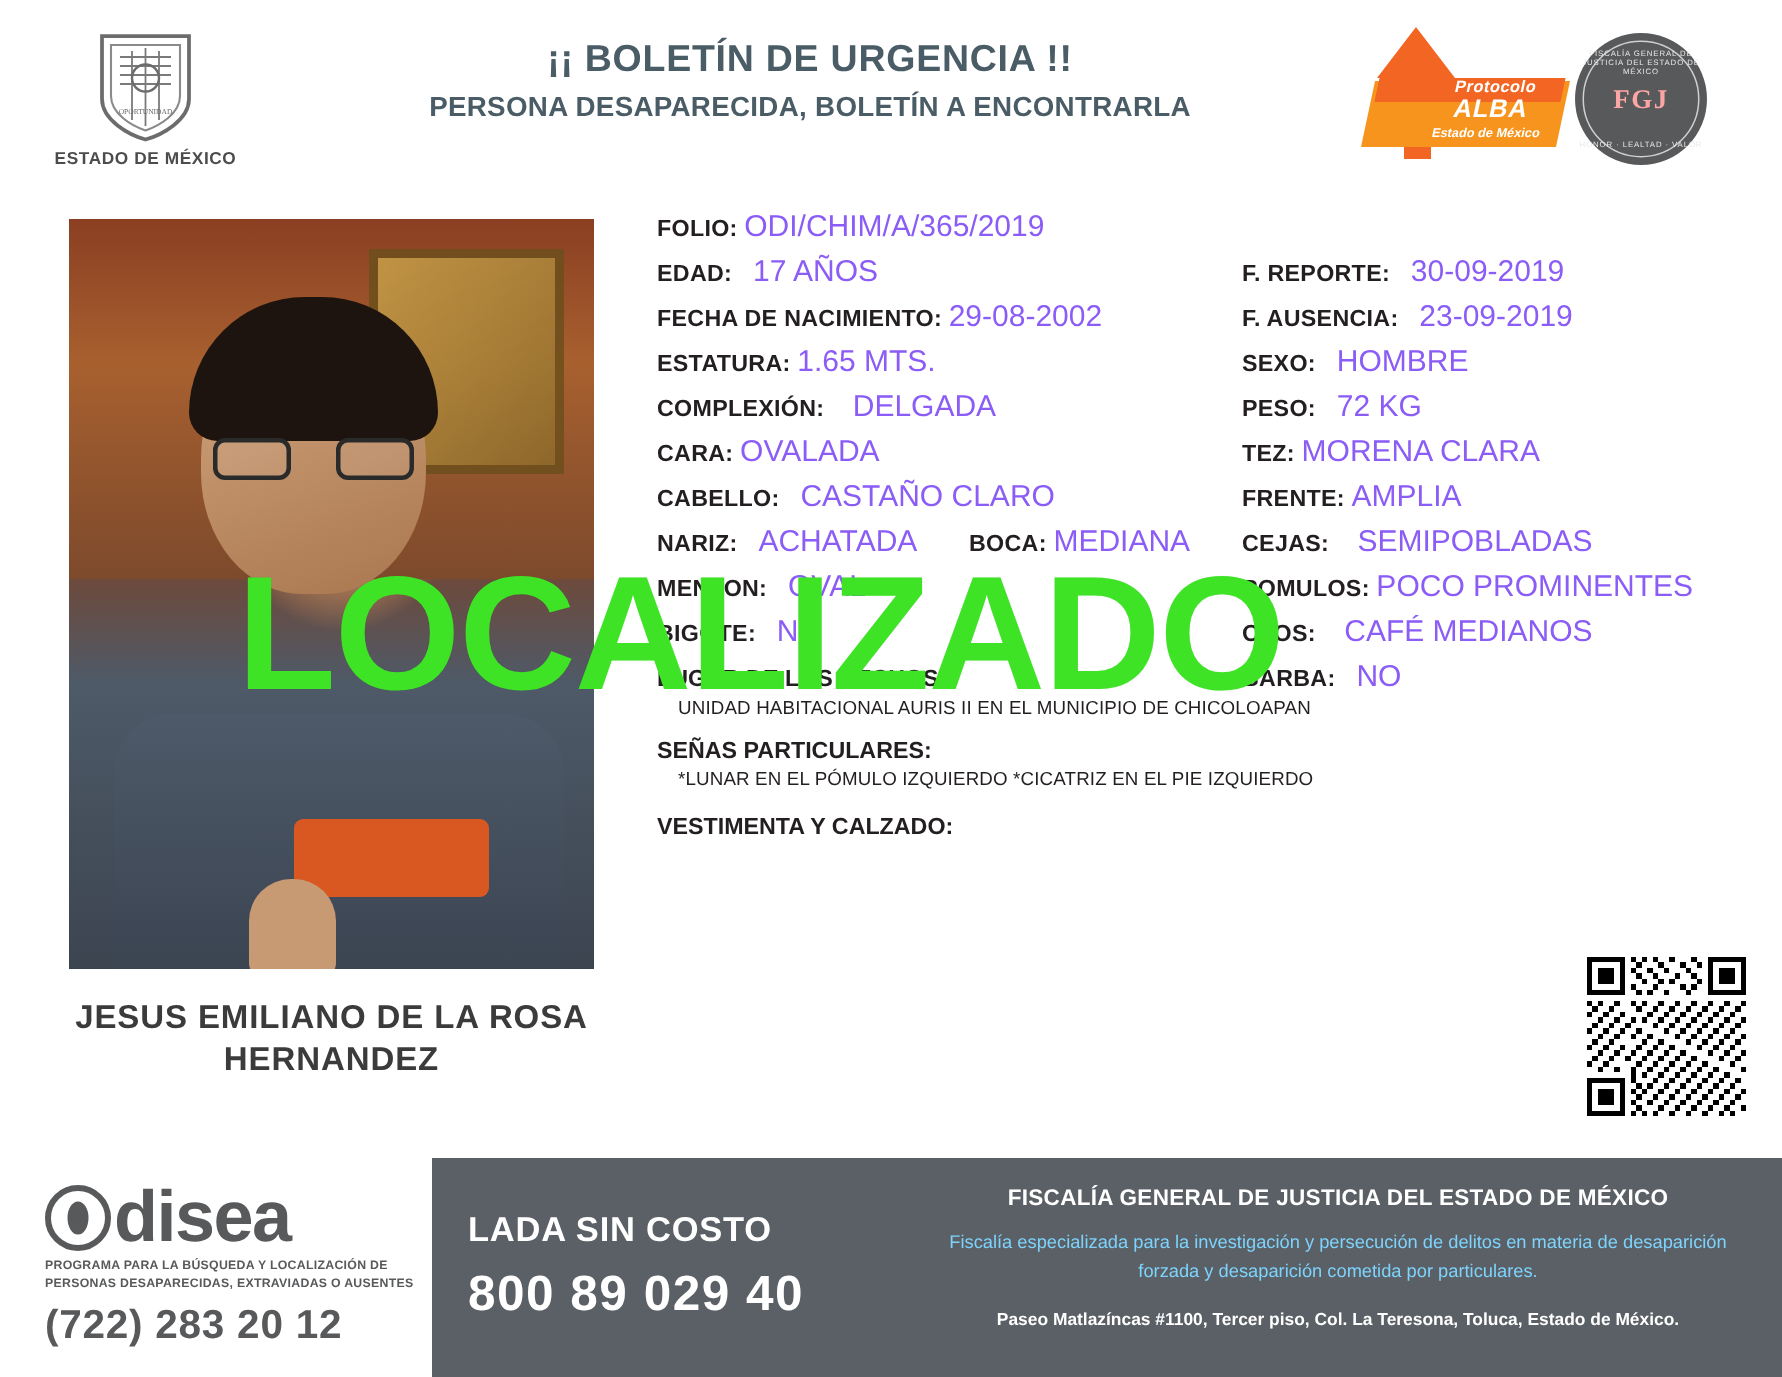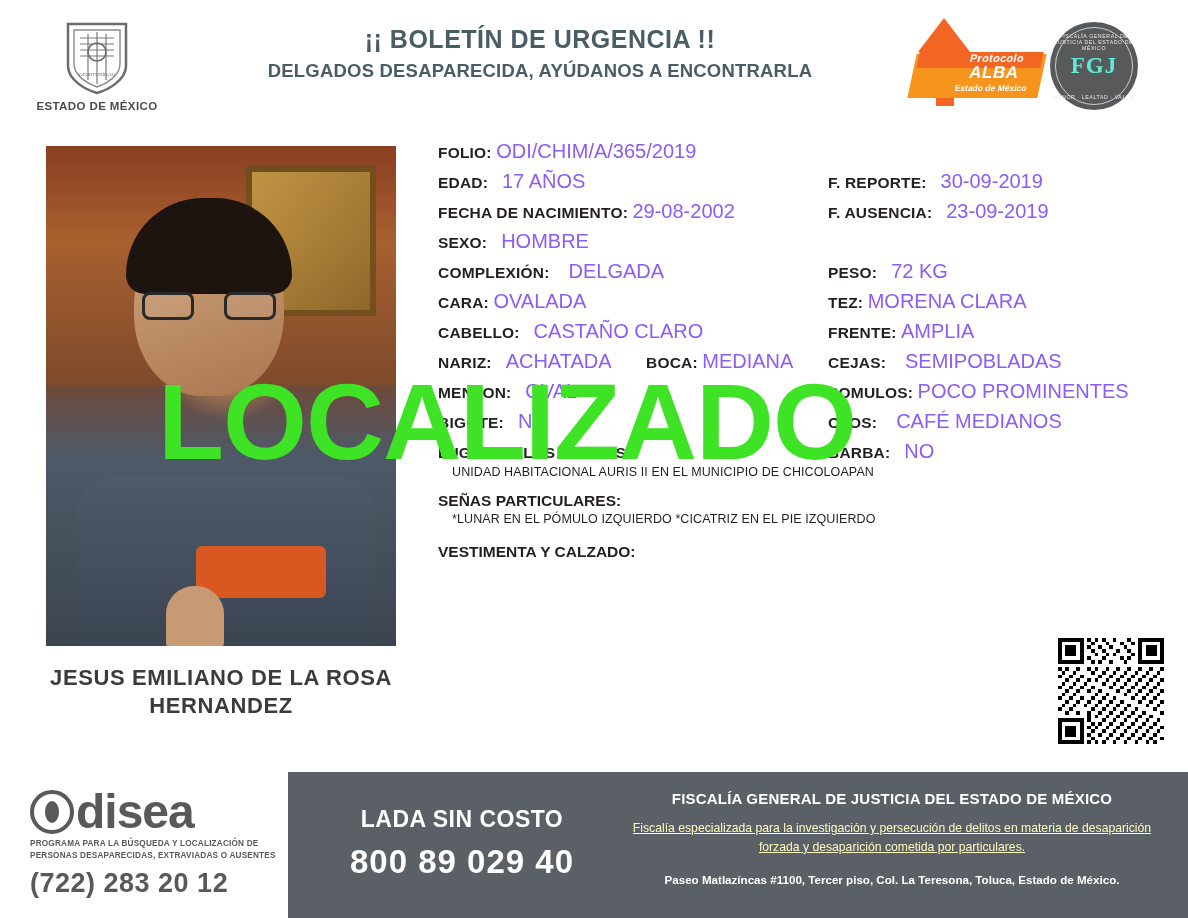--- a/index.html
+++ b/index.html
@@ -88,21 +88,21 @@
     width: 88px; height: 88px; border-radius: 50%;
     background: #58595b; position: relative;
     display: flex; align-items: center; justify-content: center;
     margin: 0 auto;
   }
   .fgj-circle:before {
     content:""; position:absolute; left:5px; top:5px; right:5px; bottom:5px;
     border: 1.5px solid #cfd0d1; border-radius: 50%;
   }
   .fgj-letters {
-    color: #5eead4; font-size: 23px; font-weight: bold; letter-spacing: 1px;
+    color: #fca5a5; font-size: 18px; font-weight: bold; letter-spacing: 1px;
     font-family: "Liberation Serif", serif;
   }
   .fgj-arc-top, .fgj-arc-bottom {
     position: absolute; left:0; right:0; text-align:center;
     font-size: 5.2px; color:#e8e8e8; letter-spacing:.6px;
   }
   .fgj-arc-top { top: 11px; }
   .fgj-arc-bottom { bottom: 10px; }
 
   
@@ -212,26 +212,26 @@
     font-size: 48px; font-weight: bold; color: #58595b; letter-spacing: -1px;
     line-height: .9;
   }
   .disea-sub { font-size: 8.2px; font-weight:bold; color:#58595b; line-height:1.45; margin-top:4px; letter-spacing:.2px; }
   .disea-phone { font-size: 27px; font-weight: bold; color:#58595b; margin-top:6px; letter-spacing:.5px; }
 
   .grey-panel {
     position:absolute; left: 288px; top: 0; width: 900px; height: 146px;
     background: #5a6065; color:#fff;
   }
-  .lada { position:absolute; left: 24px; top: 34px; width: 300px; text-align:center; }
+  .lada { position:absolute; left: 24px; top: 34px; width: 300px; }
   .lada-title { font-size: 23px; font-weight: bold; letter-spacing: .5px; }
   .lada-num { font-size: 33px; font-weight: bold; letter-spacing: 1px; margin-top: 10px; }
   .fiscalia { position:absolute; left: 330px; top: 18px; width: 548px; text-align:center; }
   .f-title { font-size: 15px; font-weight: bold; letter-spacing:.2px; }
-  .f-desc { font-size: 12.2px; line-height: 1.55; margin-top: 12px; color:#fef9c3;text-decoration:underline; }
+  .f-desc { font-size: 12.2px; line-height: 1.55; margin-top: 12px; color:#7dd3fc; }
   .f-addr { font-size: 11.6px; font-weight: bold; line-height: 1.5; margin-top: 14px; }
 </style>
 </head>
 <body>
 
 <div class="header">
 
   <div class="edomex-logo">
     <div class="edomex-shield">
       <svg width="78" height="78" viewBox="0 0 78 78" aria-hidden="true">
@@ -243,21 +243,21 @@
         </g>
         <circle cx="39" cy="34" r="9" fill="none" stroke="#6c6c6c" stroke-width="1.6"></circle>
         <text x="39" y="58" font-size="5" text-anchor="middle" fill="#6c6c6c" font-family="Liberation Serif, serif">OPORTUNIDAD</text>
       </svg>
     </div>
     <div class="edomex-label">ESTADO DE MÉXICO</div>
   </div>
 
   <div class="title-block">
     <div class="title-main">¡¡ BOLETÍN DE URGENCIA !!</div>
-    <div class="title-sub">DELGADOS DESAPARECIDA, AYÚDANOS A ENCONTRARLA</div>
+    <div class="title-sub">PERSONA DESAPARECIDA, BOLETÍN A ENCONTRARLA</div>
   </div>
 
   <div class="alba">
     <div class="arrow-up"></div>
     <div class="arrow-body"></div>
     <div class="band"></div>
     <div class="band2"></div>
     <div class="alba-text">
       <div class="t1">Protocolo</div>
       <div class="t2">ALBA</div>
@@ -320,20 +320,24 @@
       <span class="val">29-08-2002</span>
     </div>
     <div class="col-right">
       <span class="lbl">F. AUSENCIA:</span>
       <span class="sp"></span>
       <span class="val">23-09-2019</span>
     </div>
   </div>
 
   <div class="row">
+    <div class="col-left">
+      <span class="lbl">ESTATURA:</span>
+      <span class="val">1.65 MTS.</span>
+    </div>
     <div class="col-right">
       <span class="lbl">SEXO:</span>
       <span class="sp"></span>
       <span class="val">HOMBRE</span>
     </div>
   </div>
 
   <div class="row">
     <div class="col-left">
       <span class="lbl">COMPLEXIÓN:</span>

